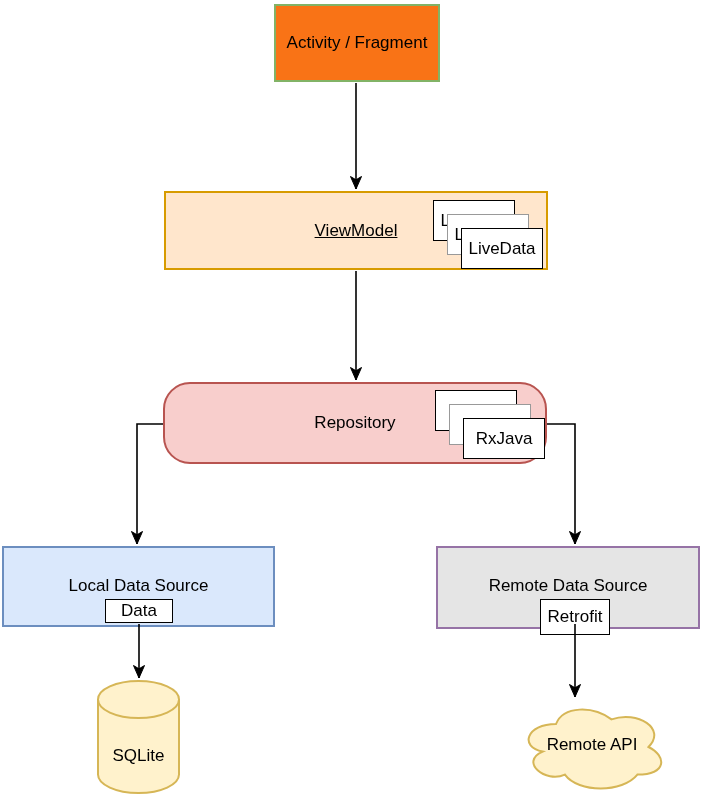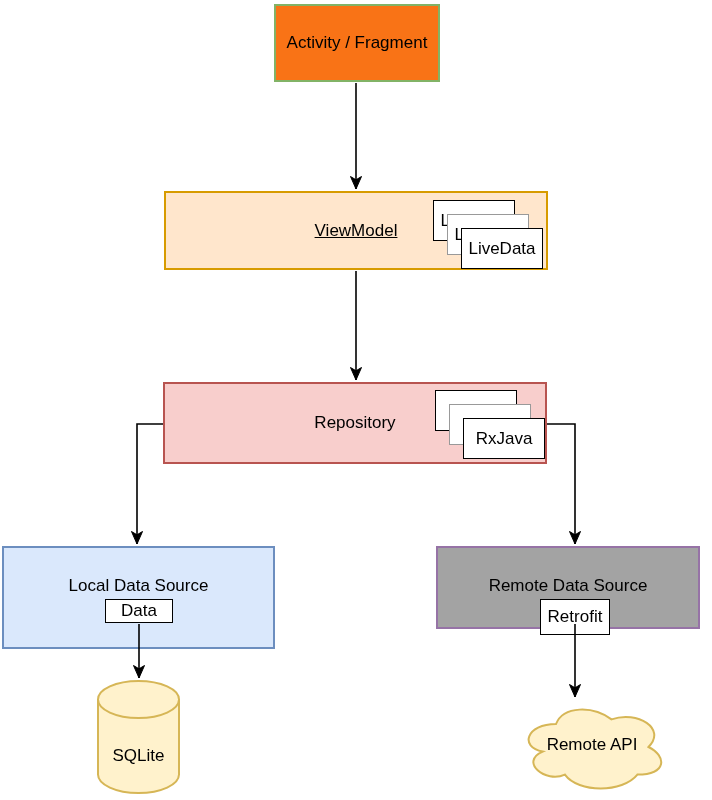--- a/index.html
+++ b/index.html
@@ -19,21 +19,21 @@
     display: flex;
     align-items: center;
     justify-content: center;
     text-align: center;
     border: 2px solid #000;
   }
   .node-activity   { background: #f97316; border-color: #82b366; }
   .node-viewmodel  { background: #ffe6cc; border-color: #d79b00; text-decoration: underline; }
   .node-repository { background: #f8cecc; border-color: #b85450; }
   .node-local      { background: #dae8fc; border-color: #6c8ebf; }
-  .node-remote     { background: #a3a3a3; border-color: #9673a6; }
+  .node-remote     { background: #e5e5e5; border-color: #9673a6; }
   .card {
     position: absolute;
     box-sizing: border-box;
     width: 82px;
     height: 41px;
     background: #ffffff;
     border: 1.5px solid #000000;
     display: flex;
     align-items: center;
     justify-content: center;
@@ -81,34 +81,34 @@
   <div class="card" style="left:433px; top:200px;">
     <span>LiveData</span>
   </div>
   <div class="card card-mid" style="left:447px; top:214px;">
     <span>LiveData</span>
   </div>
   <div class="card" style="left:461px; top:228px;">
     <span>LiveData</span>
   </div>
 
-  <div class="node node-repository" style="left:163px; top:382px; width:384px; height:82px;">
+  <div class="node node-repository" style="left:163px; top:382px; width:384px; height:82px;border-radius:27px;">
     <span>Repository</span>
   </div>
   <div class="card" style="left:435px; top:390px;">
     <span>RxJava</span>
   </div>
   <div class="card card-mid" style="left:449px; top:404px;">
     <span>RxJava</span>
   </div>
   <div class="card" style="left:463px; top:418px;">
     <span>RxJava</span>
   </div>
 
-  <div class="node node-local" style="left:2px; top:546px; width:273px; height:103px; align-items:flex-start; padding-top:28px;">
+  <div class="node node-local" style="left:2px; top:546px; width:273px; height:81px; align-items:flex-start; padding-top:28px;">
     <span>Local Data Source</span>
   </div>
   <div class="badge" style="left:105px; top:599px; width:68px; height:24px;">
     <span>Data</span>
   </div>
 
   <div class="node node-remote" style="left:436px; top:546px; width:264px; height:83px; align-items:flex-start; padding-top:28px;">
     <span>Remote Data Source</span>
   </div>
   <div class="badge" style="left:540px; top:599px; width:70px; height:36px;">

